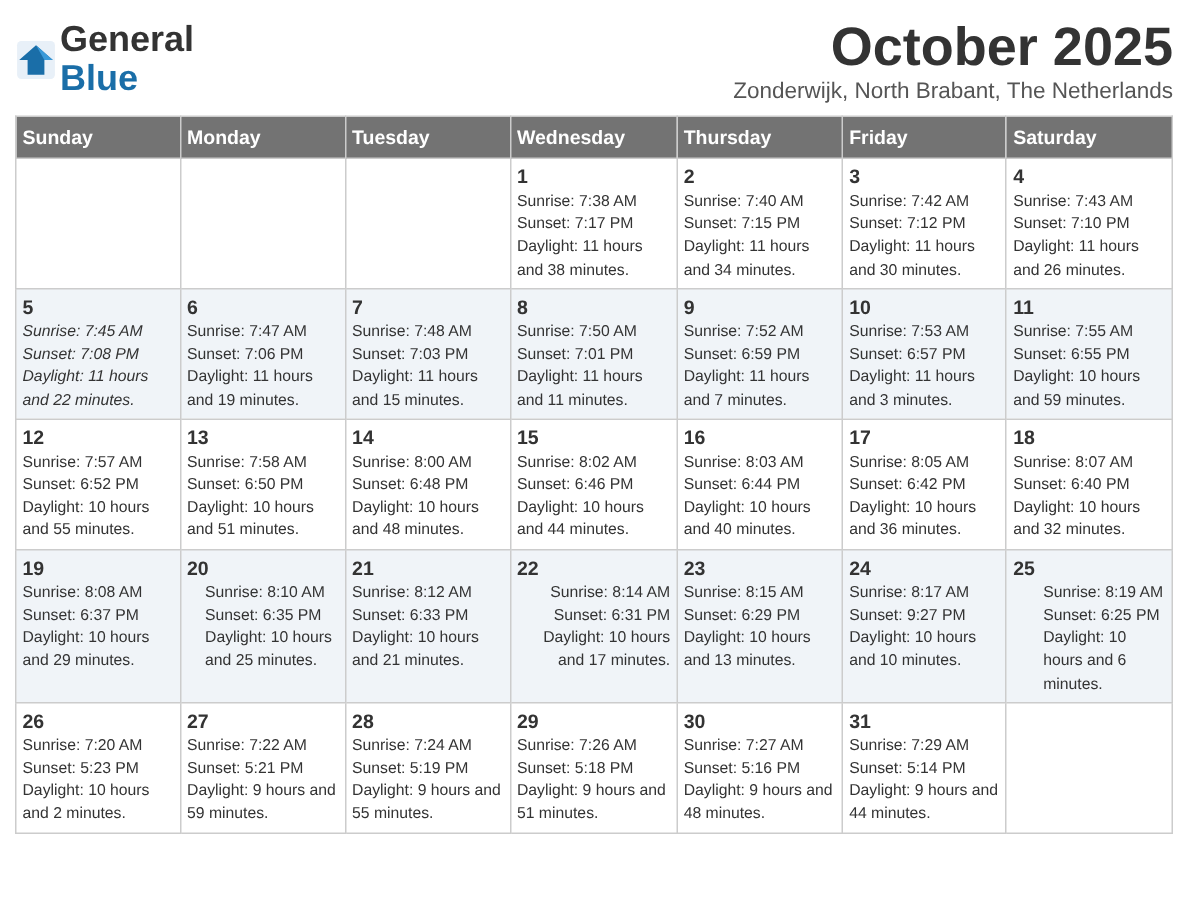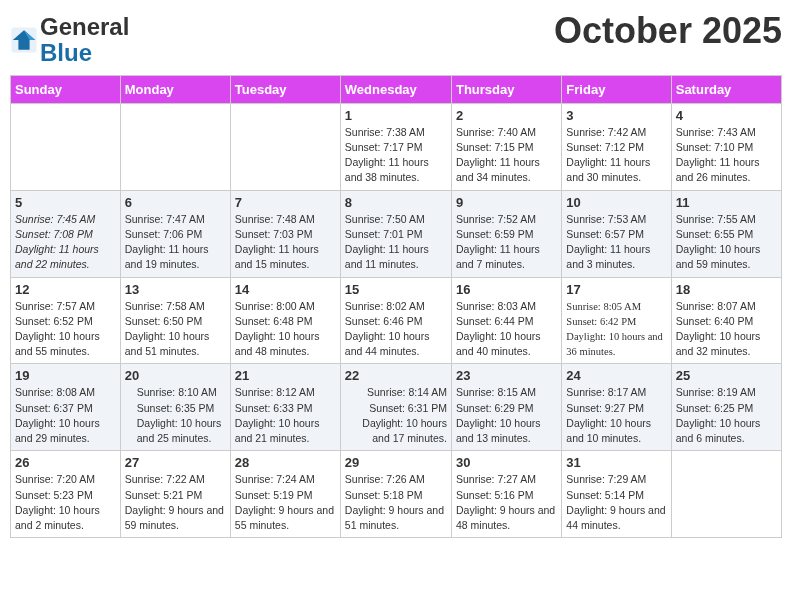--- a/index.html
+++ b/index.html
@@ -46,21 +46,21 @@
     .location {
       font-size: 15px;
       color: #555;
     }
     table {
       width: 100%;
       border-collapse: collapse;
       font-size: 10.5px;
     }
     thead tr th {
-      background-color: #d946ef;
+      background-color: #737373;
       color: #fff;
       padding: 6px 4px;
       text-align: left;
       font-size: 13px;
       font-weight: bold;
       border: 1px solid #ccc;
     }
     tbody tr {
       border-bottom: 1px solid #ccc;
     }
@@ -100,20 +100,21 @@
       <polygon points="20,6 36,20 28,20 28,34 12,34 12,20 4,20" fill="#1a6ea8"></polygon>
       <polygon points="20,6 36,20 28,20" fill="#3a9ad9"></polygon>
     </svg>
     <div>
       <div class="logo-text"><span>General</span></div>
       <div class="logo-text"><span class="blue">Blue</span></div>
     </div>
   </div>
   <div class="title-block">
     <div class="month-title">October 2025</div>
+    <div class="location">Zonderwijk, North Brabant, The Netherlands</div>
   </div>
 </div>
 
 <table>
   <thead>
     <tr>
     <th>Sunday</th>
         <th>Monday</th>
         <th>Tuesday</th>
         <th>Wednesday</th>
@@ -222,21 +223,21 @@
 Daylight: 10 hours and 44 minutes.</div>
         </td>
         <td>
           <span class="day-num">16</span>
           <div class="day-info" style="white-space: pre-line;">Sunrise: 8:03 AM
 Sunset: 6:44 PM
 Daylight: 10 hours and 40 minutes.</div>
         </td>
         <td>
           <span class="day-num">17</span>
-          <div class="day-info" style="white-space: pre-line; font-family: Liberation Serif, serif;">Sunrise: 8:05 AM
+          <div class="day-info" style="white-space: pre-line;">Sunrise: 8:05 AM
 Sunset: 6:42 PM
 Daylight: 10 hours and 36 minutes.</div>
         </td>
         <td>
           <span class="day-num">18</span>
           <div class="day-info" style="white-space: pre-line;">Sunrise: 8:07 AM
 Sunset: 6:40 PM
 Daylight: 10 hours and 32 minutes.</div>
         </td>
       </tr>
@@ -272,21 +273,21 @@
 Daylight: 10 hours and 13 minutes.</div>
         </td>
         <td>
           <span class="day-num">24</span>
           <div class="day-info" style="white-space: pre-line;">Sunrise: 8:17 AM
 Sunset: 9:27 PM
 Daylight: 10 hours and 10 minutes.</div>
         </td>
         <td>
           <span class="day-num">25</span>
-          <div class="day-info" style="white-space: pre-line;">Sunrise: 8:19 AM
+          <div class="day-info" style="white-space: pre-line; margin-left: 20px;">Sunrise: 8:19 AM
 Sunset: 6:25 PM
 Daylight: 10 hours and 6 minutes.</div>
         </td>
       </tr>
       <tr>
         <td>
           <span class="day-num">26</span>
           <div class="day-info" style="white-space: pre-line;">Sunrise: 7:20 AM
 Sunset: 5:23 PM
 Daylight: 10 hours and 2 minutes.</div>

